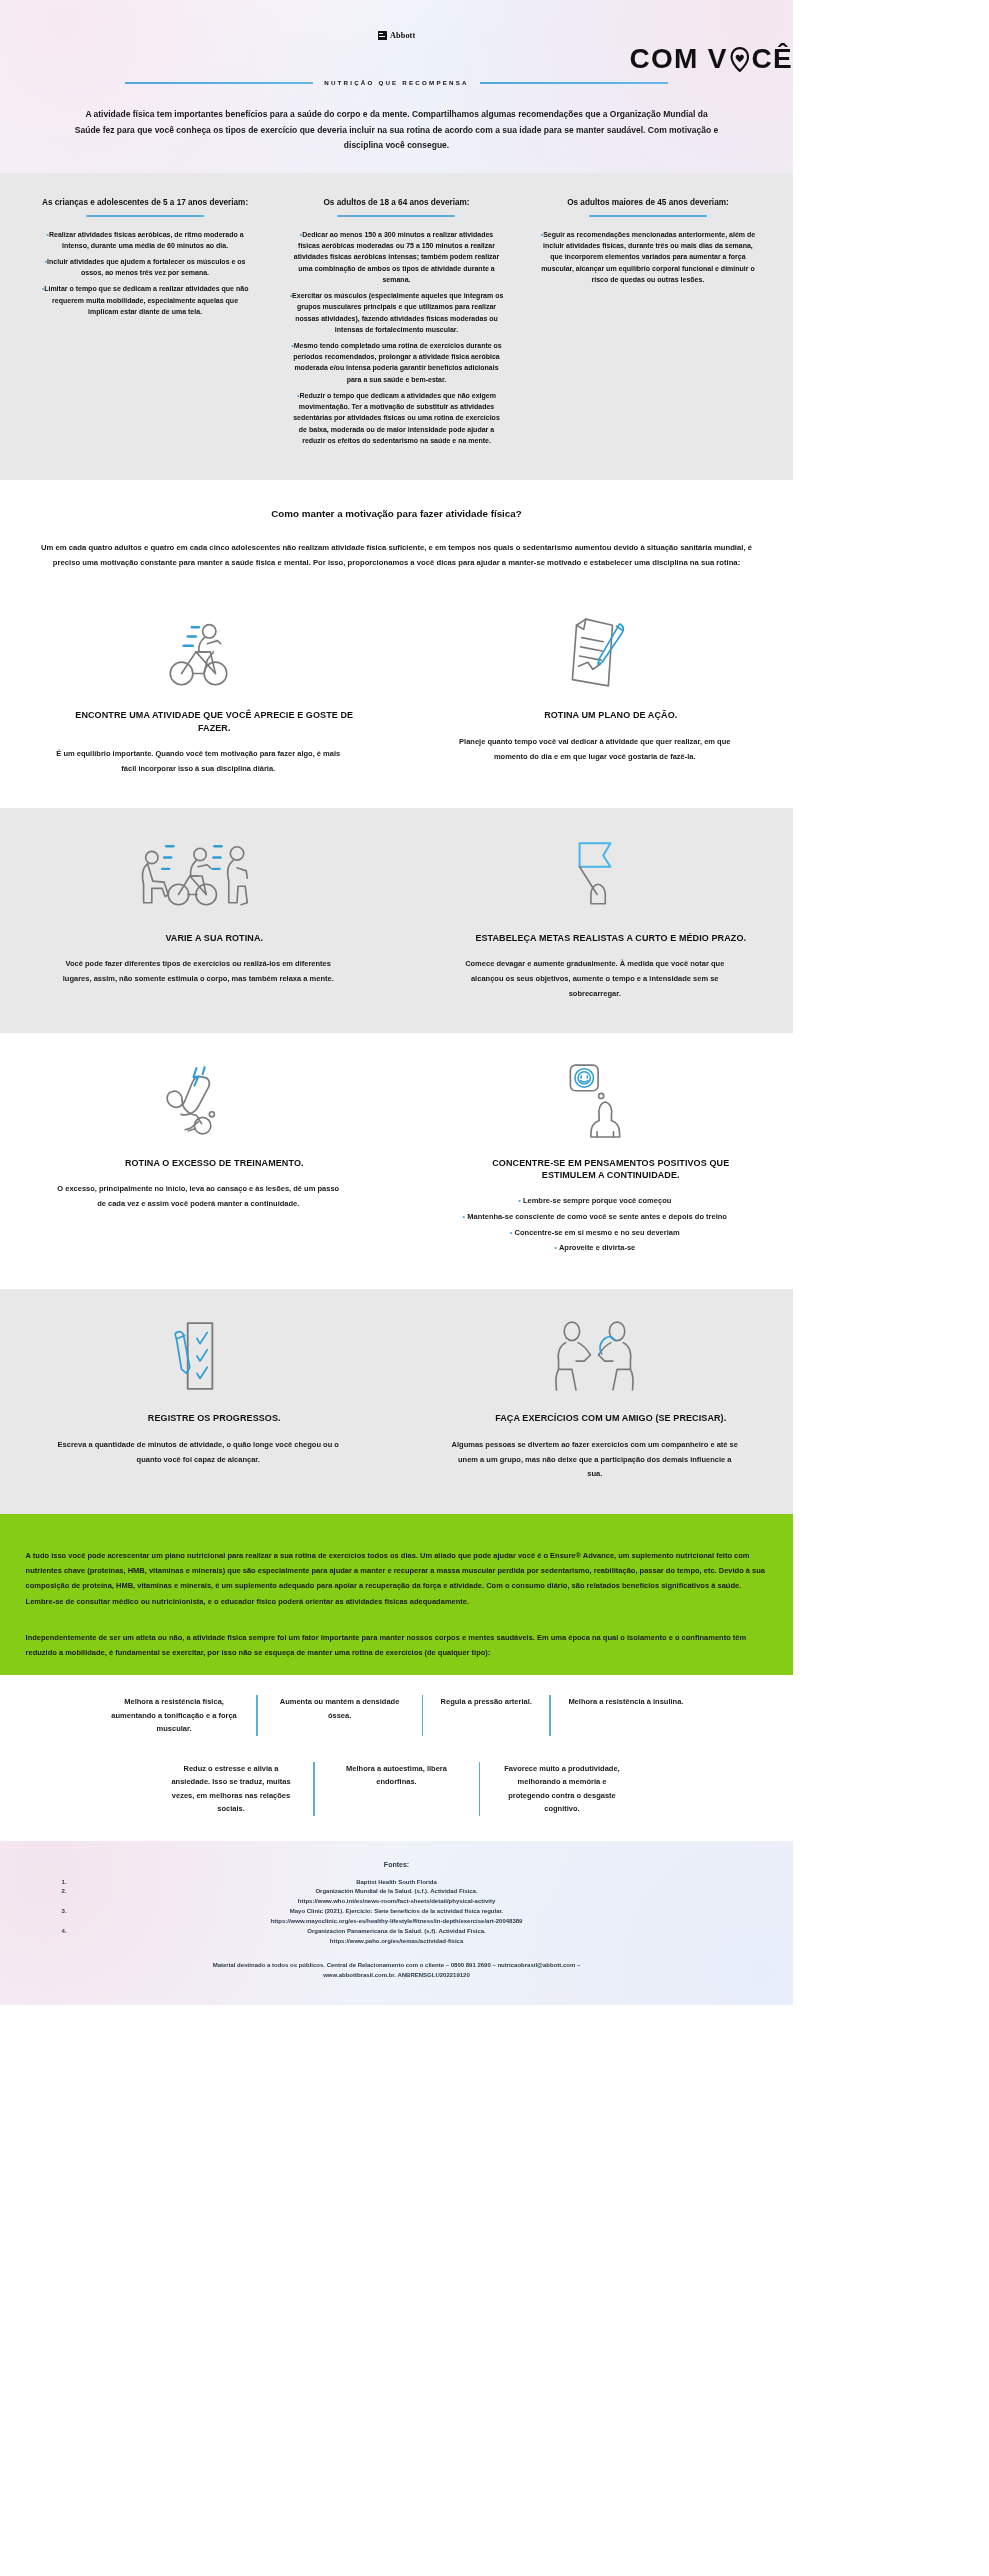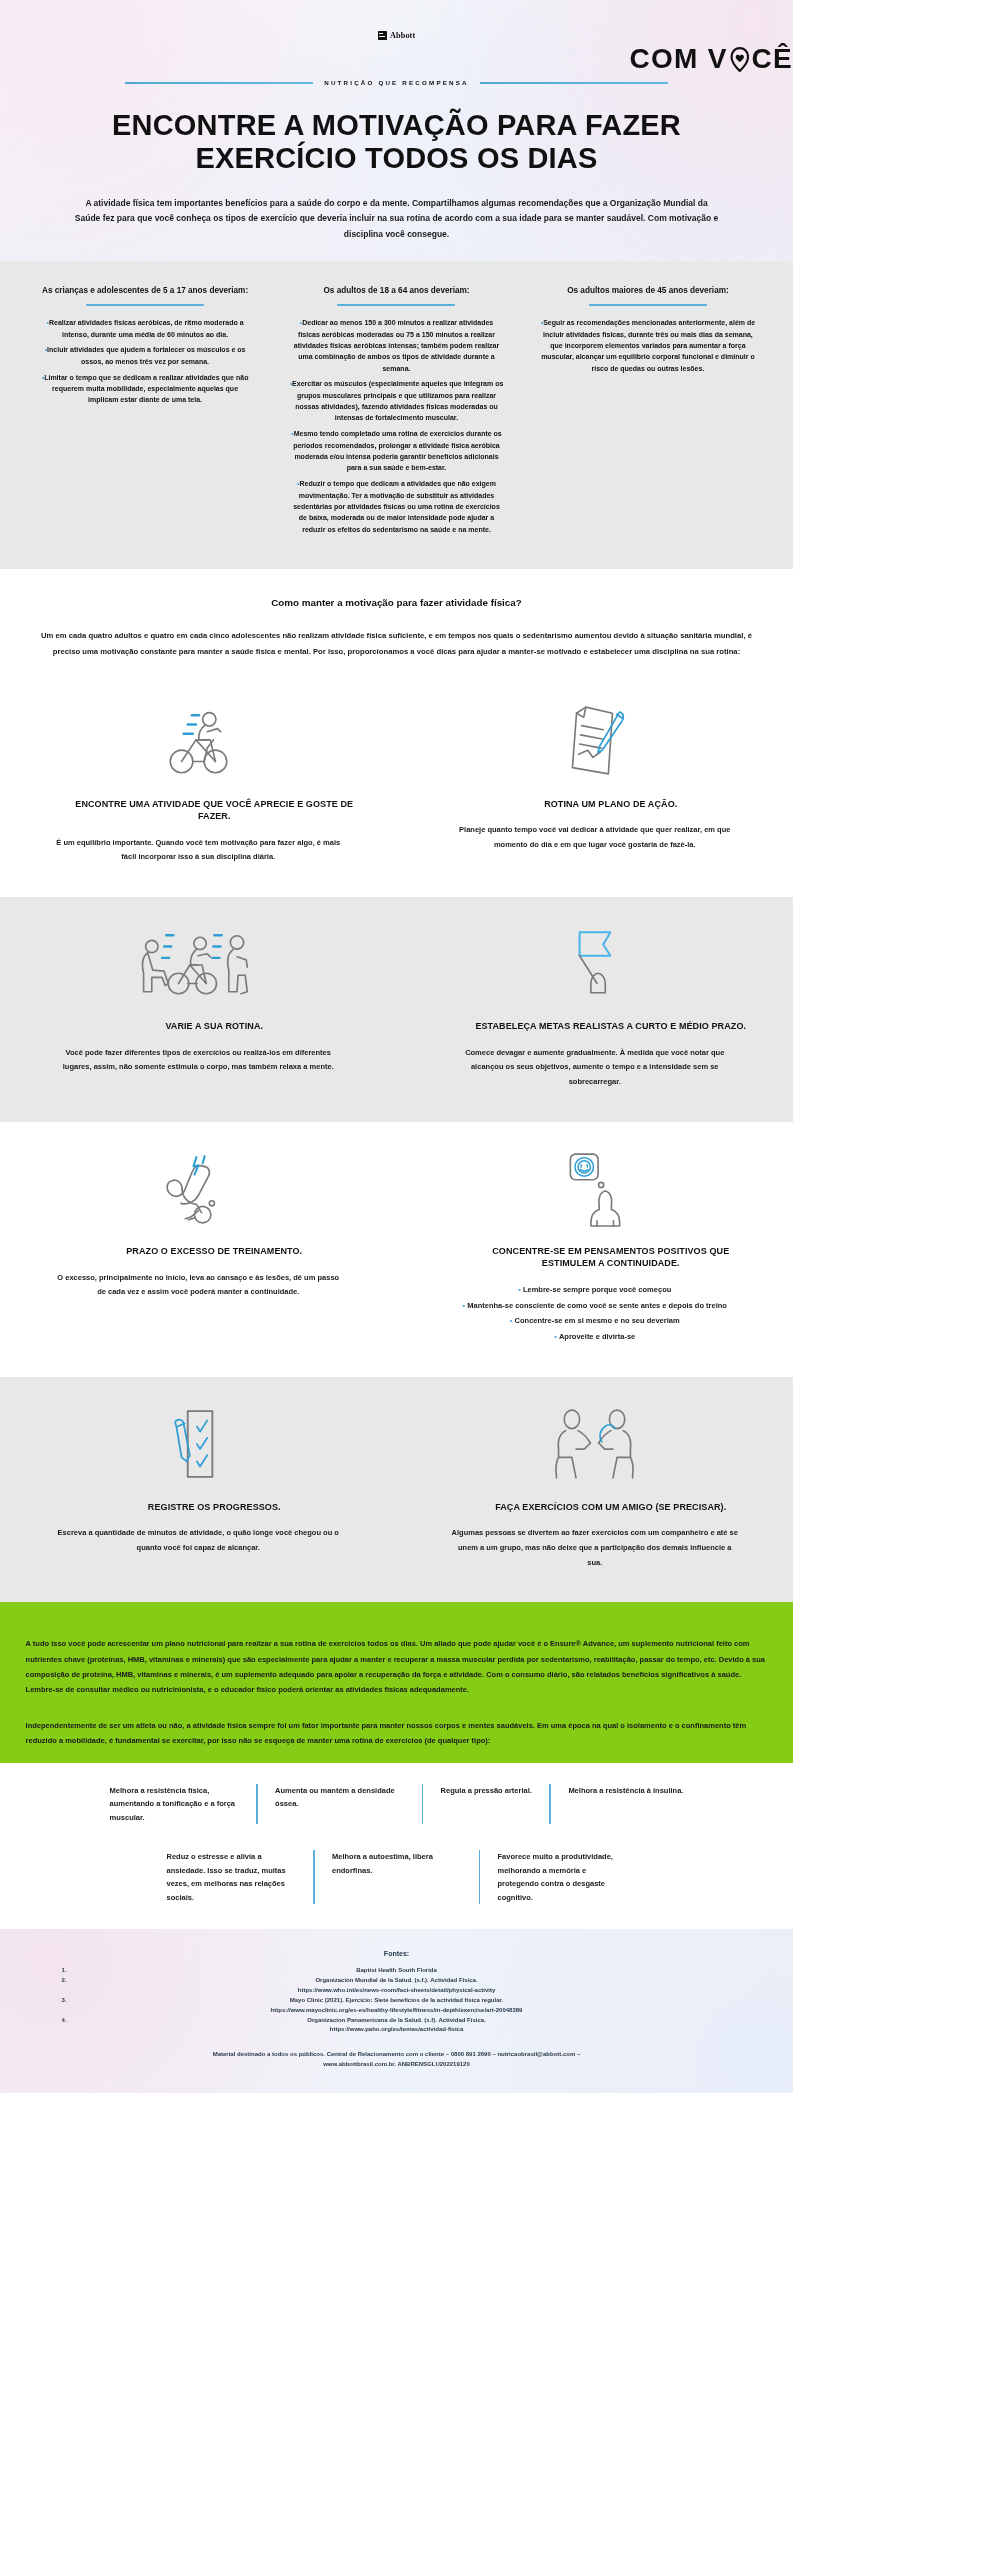--- a/index.html
+++ b/index.html
@@ -118,21 +118,21 @@
     margin: 0 auto; max-width: 783px; padding: 0 20.6px;
     font-size: 7.5px; line-height: 2.04; font-weight: 700; color:#1a1a1a;
   }
   .nutri-p + .nutri-p { margin-top: 20.6px; }
 
   
   .benefits { background:#fff; padding: 20.6px 57px 25px; }
   .benrow { display:flex; justify-content:center; align-items:stretch; }
   .benrow.r1 { margin-bottom: 26px; }
   .bencell {
-    flex: 0 0 auto; padding: 0 17.5px; text-align:left;
+    flex: 0 0 auto; padding: 0 17.5px; text-align:center;
     font-size: 7.5px; font-weight: 700; line-height: 1.8; color:#1a1a1a;
     display:flex; align-items:flex-start; justify-content:center;
   }
   .bencell span { display:block; max-width: 129px; }
   .bensep { width: 1.5px; background:#5aaed9; align-self: stretch; }
 
   
   .footer {
     background:
       radial-gradient(circle at 6% 20%, #f3e4ee 0%, rgba(243,228,238,0) 45%),
@@ -172,23 +172,20 @@
         </span>
         <span>CÊ</span>
       </div>
       <div class="tag-row">
         <div class="rule-left"></div>
         <div class="tagline">NUTRIÇÃO QUE RECOMPENSA</div>
         <div class="rule-right"></div>
       </div>
     </div>
 
-    <div class="title-wrap">
-      <h1 class="title">ENCONTRE A MOTIVAÇÃO PARA FAZER EXERCÍCIO TODOS OS DIAS</h1>
-    </div>
 
     <p class="intro">A atividade física tem importantes benefícios para a saúde do corpo e da mente. Compartilhamos algumas recomendações que a Organização Mundial da Saúde fez para que você conheça os tipos de exercício que deveria incluir na sua rotina de acordo com a sua idade para se manter saudável. Com motivação e disciplina você consegue.</p>
   </div>
 
   <div class="agesection">
     <div class="agegrid">
 
       <div class="agecol">
         <h3>As crianças e adolescentes de 5 a 17 anos deveriam:</h3>
         <div class="agerule"></div>
@@ -340,21 +337,21 @@
             <circle cx="94" cy="124" r="16"></circle>
             <circle cx="112" cy="102" r="5"></circle>
             <path d="M80 130 L66 134"></path>
           </g>
           <g fill="none" stroke="#2f9ed4" stroke-width="4" stroke-linecap="round" stroke-linejoin="round">
             <path d="M82 12 L76 30 L86 28 L78 46"></path>
             <path d="M98 10 L94 24"></path>
           </g>
         </svg>
       </div>
-      <div class="tiptitle">PRAZO O EXCESSO DE TREINAMENTO.</div>
+      <div class="tiptitle">ROTINA O EXCESSO DE TREINAMENTO.</div>
       <div class="tipbody">O excesso, principalmente no início, leva ao cansaço e às lesões, dê um passo de cada vez e assim você poderá manter a continuidade.</div>
     </div>
 
     <div class="tipcell">
       <div class="tipicon">
         <svg width="67" height="77" viewBox="0 0 130 150" aria-hidden="true">
           <g fill="none" stroke="#7a7a7a" stroke-width="3.2" stroke-linecap="round" stroke-linejoin="round">
             <rect x="18" y="6" width="54" height="50" rx="10"></rect>
             <circle cx="78" cy="66" r="5"></circle>
             <path d="M86 78 C76 80 72 92 74 104 L74 114"></path>

